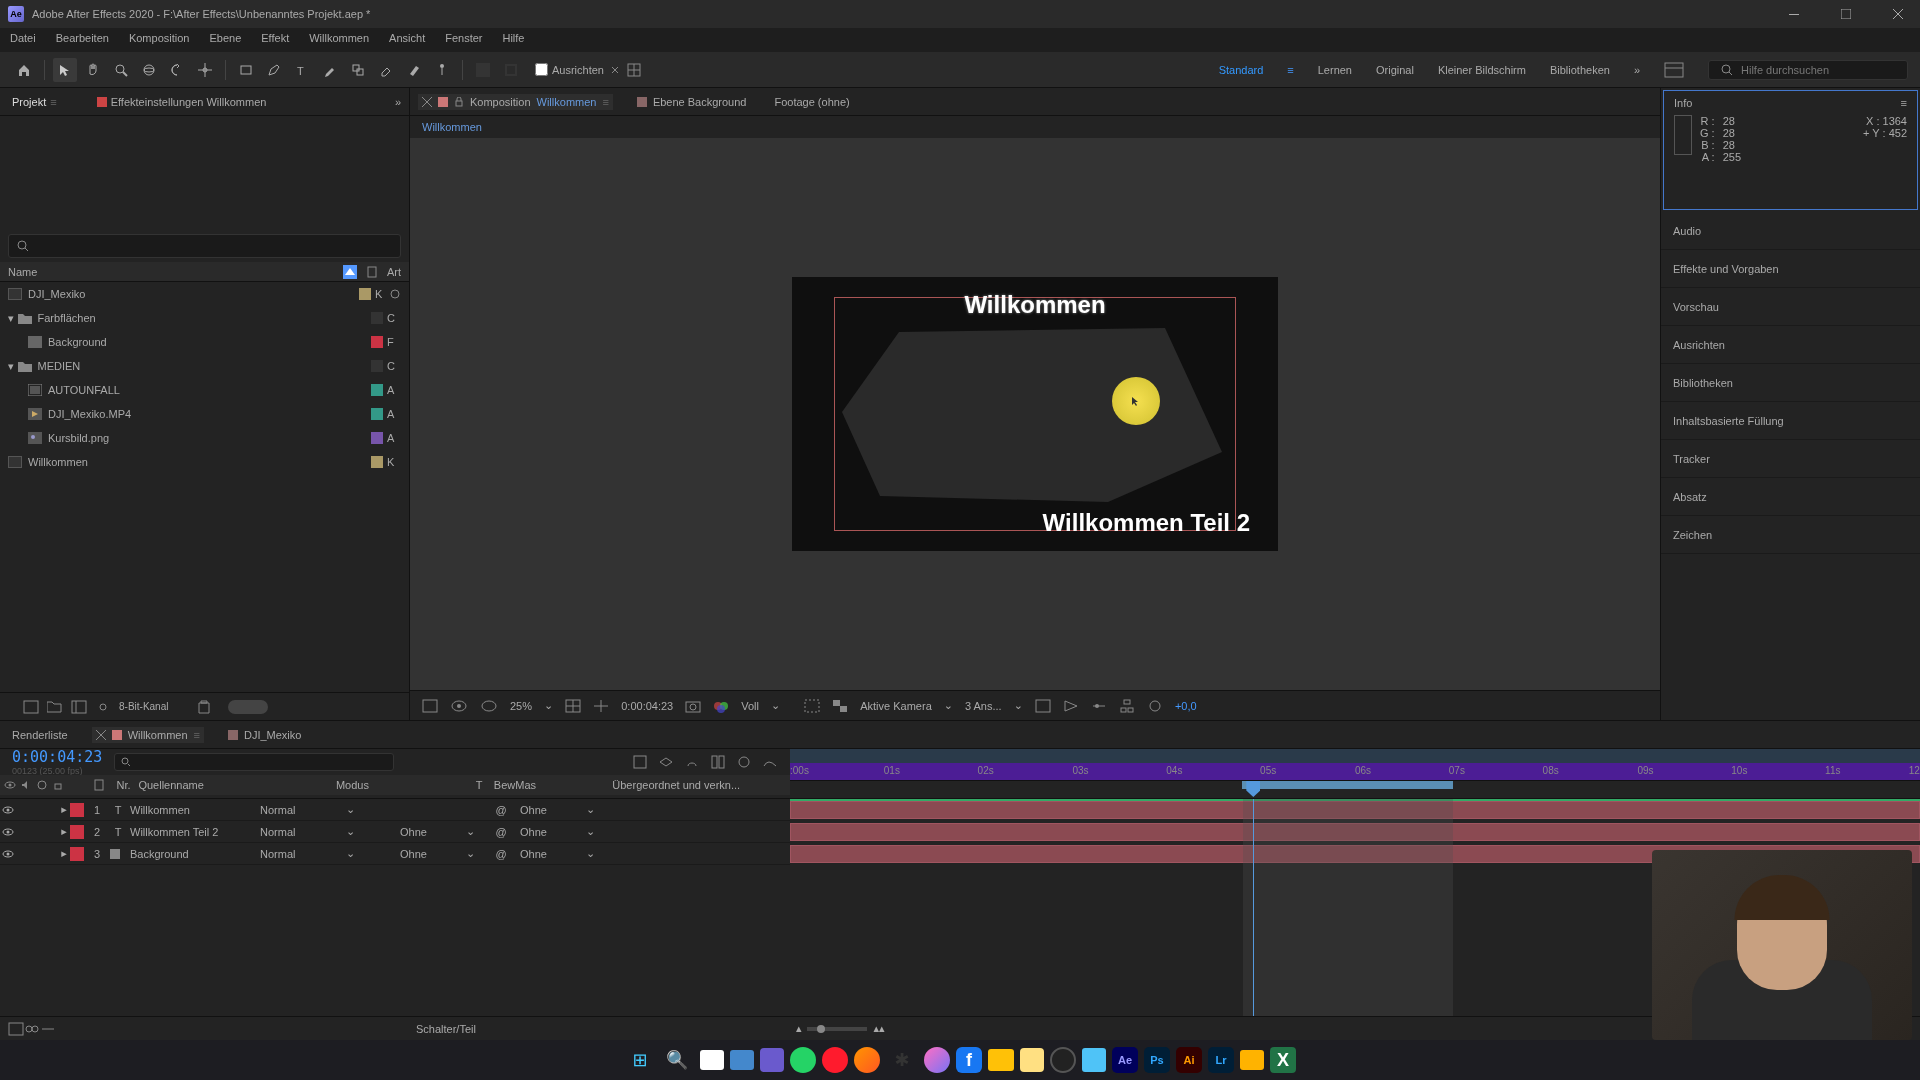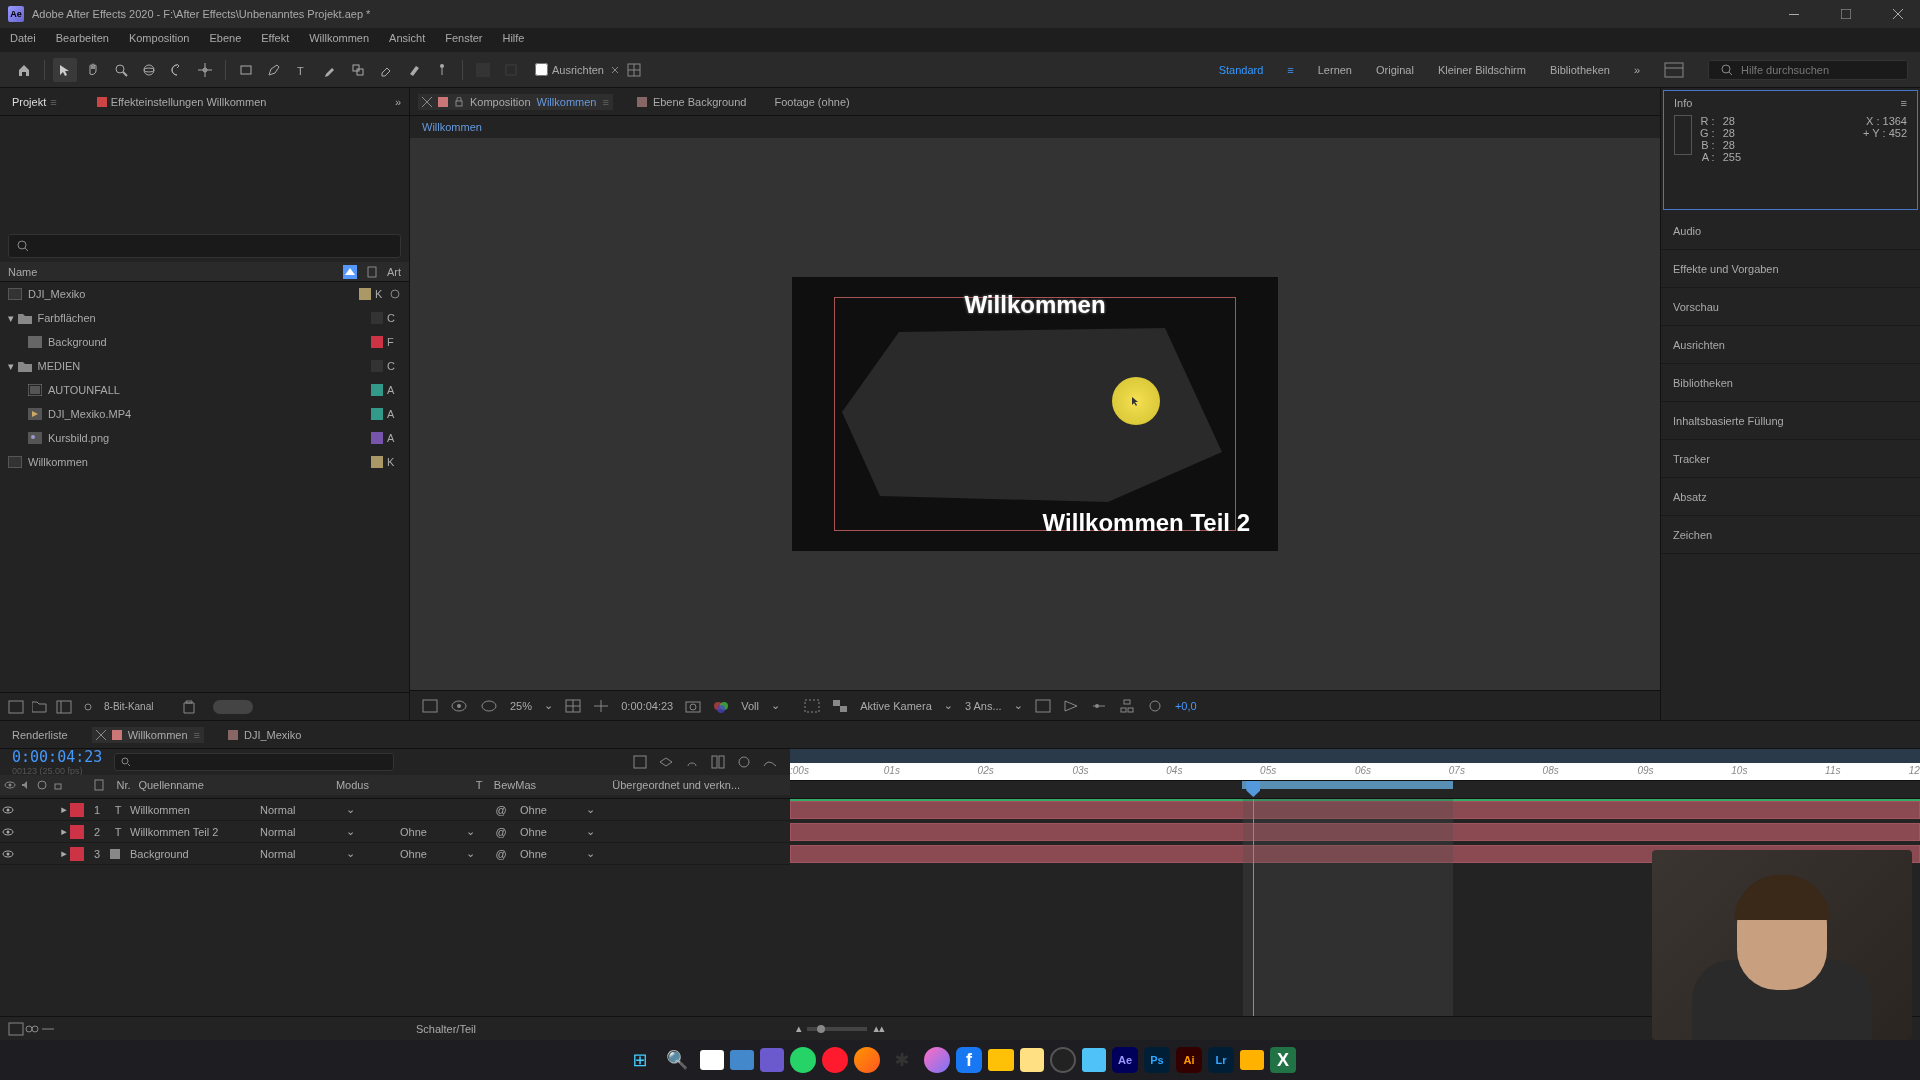--- a/index.html
+++ b/index.html
@@ -44,21 +44,21 @@
 .proj-tree { flex: 1; background: #232323; overflow: hidden; }
 .proj-row { height: 24px; display: flex; align-items: center; padding: 0 8px; }
 .proj-indent1 { padding-left: 28px; }
 .proj-icon { width: 14px; height: 14px; margin-right: 6px; display: inline-flex; align-items: center; justify-content: center; }
 .proj-label { flex: 1; }
 .proj-color { width: 12px; height: 12px; margin: 0 4px; }
 .color-red { background: #cc3344; }
 .color-teal { background: #339988; }
 .color-purple { background: #7755aa; }
 .color-tan { background: #aa9966; }
-.proj-footer { height: 28px; background: #232323; display: flex; align-items: center; padding: 0 8px; gap: 8px; border-top: 1px solid #111; }
+.proj-footer { height: 28px; background: #232323; display: flex; align-items: center; padding: 0 23px; gap: 8px; border-top: 1px solid #111; }
 
 
 .center-col { flex: 1; display: flex; flex-direction: column; background: #1e1e1e; }
 .comp-tabs { height: 28px; background: #232323; display: flex; align-items: center; padding: 0 8px; gap: 20px; border-bottom: 1px solid #111; }
 .comp-tab { display: flex; align-items: center; gap: 6px; cursor: pointer; padding: 2px 4px; }
 .comp-tab.active { background: #2e2e2e; }
 .comp-tab-sq { width: 10px; height: 10px; }
 .comp-tab-sq.active { background: #c77; }
 .comp-tab-sq.inactive { background: #866; }
 .comp-breadcrumb { height: 22px; display: flex; align-items: center; padding: 0 12px; background: #232323; }
@@ -93,21 +93,21 @@
 .tl-icons { display: flex; gap: 10px; margin-left: auto; }
 .tl-columns { height: 20px; display: flex; align-items: center; font-size: 10px; background: #2a2a2a; }
 .tl-col-icons { width: 90px; display: flex; padding: 0 4px; gap: 4px; }
 .tl-col-num { width: 30px; text-align: center; }
 .tl-col-name { width: 200px; }
 .tl-col-mode { width: 130px; }
 .tl-col-t { width: 30px; text-align: center; }
 .tl-col-bewmas { width: 120px; }
 .tl-col-parent { width: 180px; }
 .tl-right { flex: 1; position: relative; }
-.tl-ruler { height: 18px; background: #ffffff; display: flex; position: relative; border-bottom: 1px solid #111; font-style: italic; }
+.tl-ruler { height: 18px; background: #4c1d95; display: flex; position: relative; border-bottom: 1px solid #111; }
 .tl-tick { position: absolute; font-size: 10px; color: #888; top: 2px; }
 .tl-workspace-bar { height: 8px; background: #232323; position: relative; }
 .tl-workarea { position: absolute; height: 100%; background: #5a8fb5; }
 .tl-body { flex: 1; display: flex; background: #232323; position: relative; }
 .tl-layers-left { width: 790px; }
 .tl-layer-row { height: 22px; display: flex; align-items: center; border-bottom: 1px solid #1a1a1a; }
 .tl-eye { width: 16px; display: flex; justify-content: center; }
 .tl-li { width: 14px; }
 .tl-li2 { width: 14px; }
 .tl-li3 { width: 14px; }

